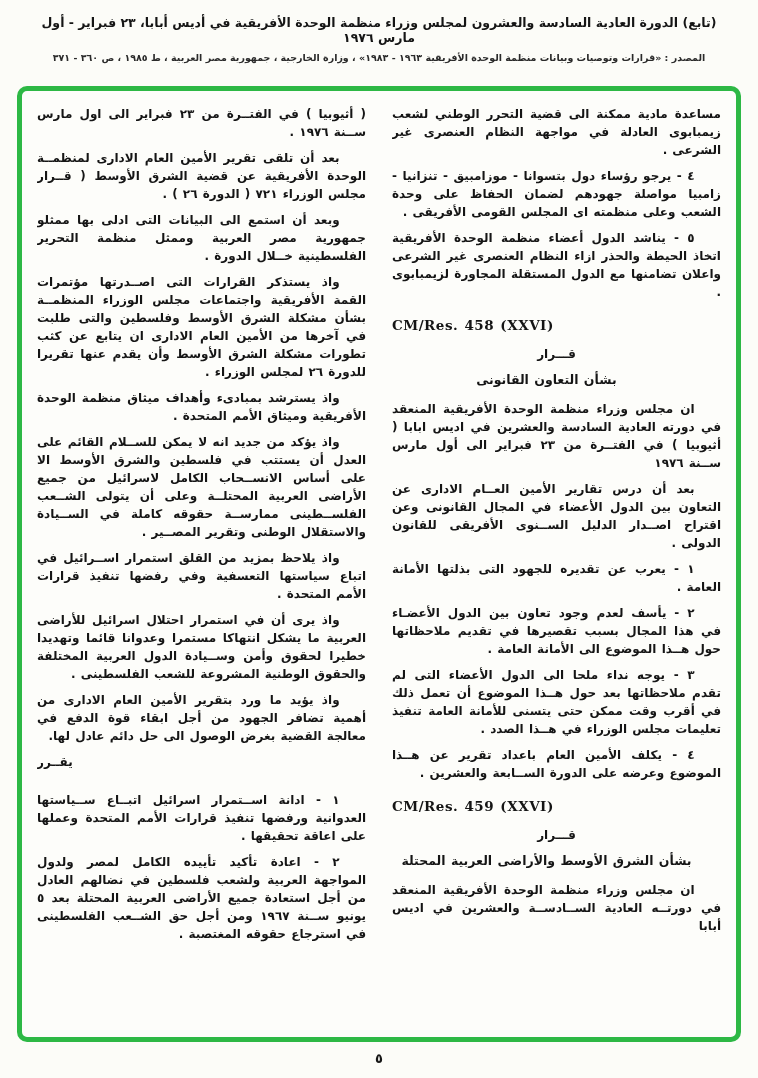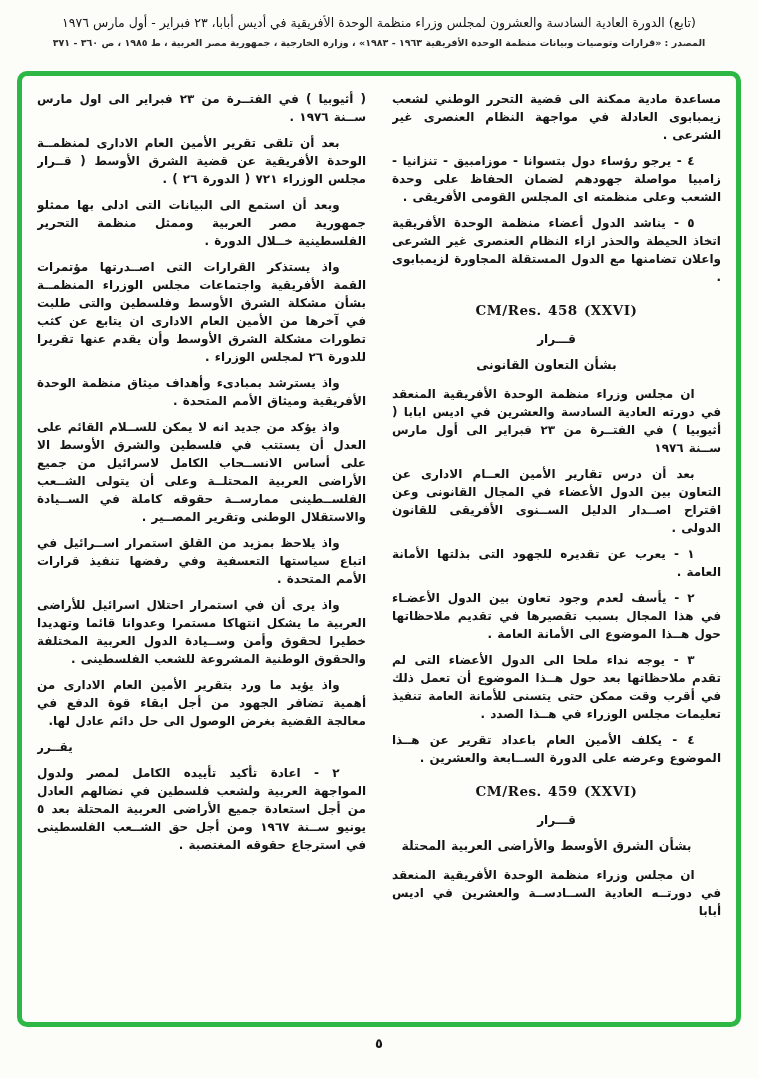--- a/index.html
+++ b/index.html
@@ -4,21 +4,21 @@
 <style>
   * { margin: 0; padding: 0; box-sizing: border-box; }
   html, body { width: 758px; height: 1078px; }
   body {
     background: #fcfcf8;
     font-family: "DejaVu Sans", sans-serif;
     color: #151515;
     overflow: hidden;
   }
   .page-header { padding-top: 15px; text-align: center; direction: rtl; }
-  .header-title { font-size: 12.5px; font-weight: normal; padding: 0 36px; }
+  .header-title { font-size: 12.5px; font-weight: bold; padding: 0 36px; }
   .header-source { font-size: 9.5px; font-weight: bold; margin-top: 7px; color: #2a2a2a; padding: 0 30px; }
 
   .content-frame {
     margin: 23px 17px 0;
     height: 956px;
     border: 5px solid #2db845;
     border-radius: 10px;
     padding: 14px 15px 8px;
     background: #fdfdfa;
     overflow: hidden;
@@ -32,30 +32,30 @@
     font-weight: bold;
     line-height: 1.5;
     text-align: justify;
     margin-bottom: 8px;
     word-spacing: 1px;
   }
   .para { text-indent: 2.2em; }
   .para-flush { text-indent: 0; }
   .latin {
     direction: ltr;
-    text-align: center;
+    text-align: left;
     font-family: "DejaVu Serif", serif;
     font-size: 13.5px;
     letter-spacing: 0.5px;
     margin: 14px 0 10px;
     text-indent: 0;
   }
   .title { text-align: center; font-size: 12px; margin: 4px 0 8px; text-indent: 0; }
   .subtitle { text-align: center; text-indent: 1.6em; margin-bottom: 10px; font-size: 12.5px; }
-  .decree { text-align: left; margin-bottom: 8px; }
+  .decree { text-align: left; margin-bottom: 20px; }
 
   .page-footer { text-align: center; margin-top: 9px; font-size: 13px; font-weight: bold; direction: rtl; }
 </style>
 </head>
 <body>
 
 <div class="page-header">
   <div class="header-title">(تابع) الدورة العادية السادسة والعشرون لمجلس وزراء منظمة الوحدة الأفريقية في أديس أبابا، ٢٣ فبراير - أول مارس ١٩٧٦</div>
   <div class="header-source">المصدر : «قرارات وتوصيات وبيانات منظمة الوحدة الأفريقية ١٩٦٣ - ١٩٨٣» ، وزارة الخارجية ، جمهورية مصر العربية ، ط ١٩٨٥ ، ص ٣٦٠ - ٣٧١</div>
 </div>
@@ -84,18 +84,19 @@
         <div class="block para-flush">( أثيوبيا ) في الفتــرة من ٢٣ فبراير الى اول مارس ســنة ١٩٧٦ .</div>
         <div class="block para">بعد أن تلقى تقرير الأمين العام الادارى لمنظمــة الوحدة الأفريقية عن قضية الشرق الأوسط ( قــرار مجلس الوزراء ٧٢١ ( الدورة ٢٦ ) .</div>
         <div class="block para">وبعد أن استمع الى البيانات التى ادلى بها ممثلو جمهورية مصر العربية وممثل منظمة التحرير الفلسطينية خــلال الدورة .</div>
         <div class="block para">واذ يستذكر القرارات التى اصــدرتها مؤتمرات القمة الأفريقية واجتماعات مجلس الوزراء المنظمــة بشأن مشكلة الشرق الأوسط وفلسطين والتى طلبت في آخرها من الأمين العام الادارى ان يتابع عن كثب تطورات مشكلة الشرق الأوسط وأن يقدم عنها تقريرا للدورة ٢٦ لمجلس الوزراء .</div>
         <div class="block para">واذ يسترشد بمبادىء وأهداف ميثاق منظمة الوحدة الأفريقية وميثاق الأمم المتحدة .</div>
         <div class="block para">واذ يؤكد من جديد انه لا يمكن للســلام القائم على العدل أن يستتب في فلسطين والشرق الأوسط الا على أساس الانســحاب الكامل لاسرائيل من جميع الأراضى العربية المحتلــة وعلى أن يتولى الشــعب الفلســطينى ممارســة حقوقه كاملة في الســيادة والاستقلال الوطنى وتقرير المصــير .</div>
         <div class="block para">واذ يلاحظ بمزيد من القلق استمرار اســرائيل في اتباع سياستها التعسفية وفي رفضها تنفيذ قرارات الأمم المتحدة .</div>
         <div class="block para">واذ يرى أن في استمرار احتلال اسرائيل للأراضى العربية ما يشكل انتهاكا مستمرا وعدوانا قائما وتهديدا خطيرا لحقوق وأمن وســيادة الدول العربية المختلفة والحقوق الوطنية المشروعة للشعب الفلسطينى .</div>
         <div class="block para">واذ يؤيد ما ورد بتقرير الأمين العام الادارى من أهمية تضافر الجهود من أجل ابقاء قوة الدفع في معالجة القضية بغرض الوصول الى حل دائم عادل لها.</div>
         <div class="block decree">يقــرر</div>
+        <div class="block para">١ - ادانة اســتمرار اسرائيل اتبــاع ســياستها العدوانية ورفضها تنفيذ قرارات الأمم المتحدة وعملها على اعاقة تحقيقها .</div>
         <div class="block para">٢ - اعادة تأكيد تأييده الكامل لمصر ولدول المواجهة العربية ولشعب فلسطين في نضالهم العادل من أجل استعادة جميع الأراضى العربية المحتلة بعد ٥ يونيو ســنة ١٩٦٧ ومن أجل حق الشــعب الفلسطينى في استرجاع حقوقه المغتصبة .</div>
       </div>
   </div>
 </div>
 
 <div class="page-footer">٥</div>
 
 </body></html>

